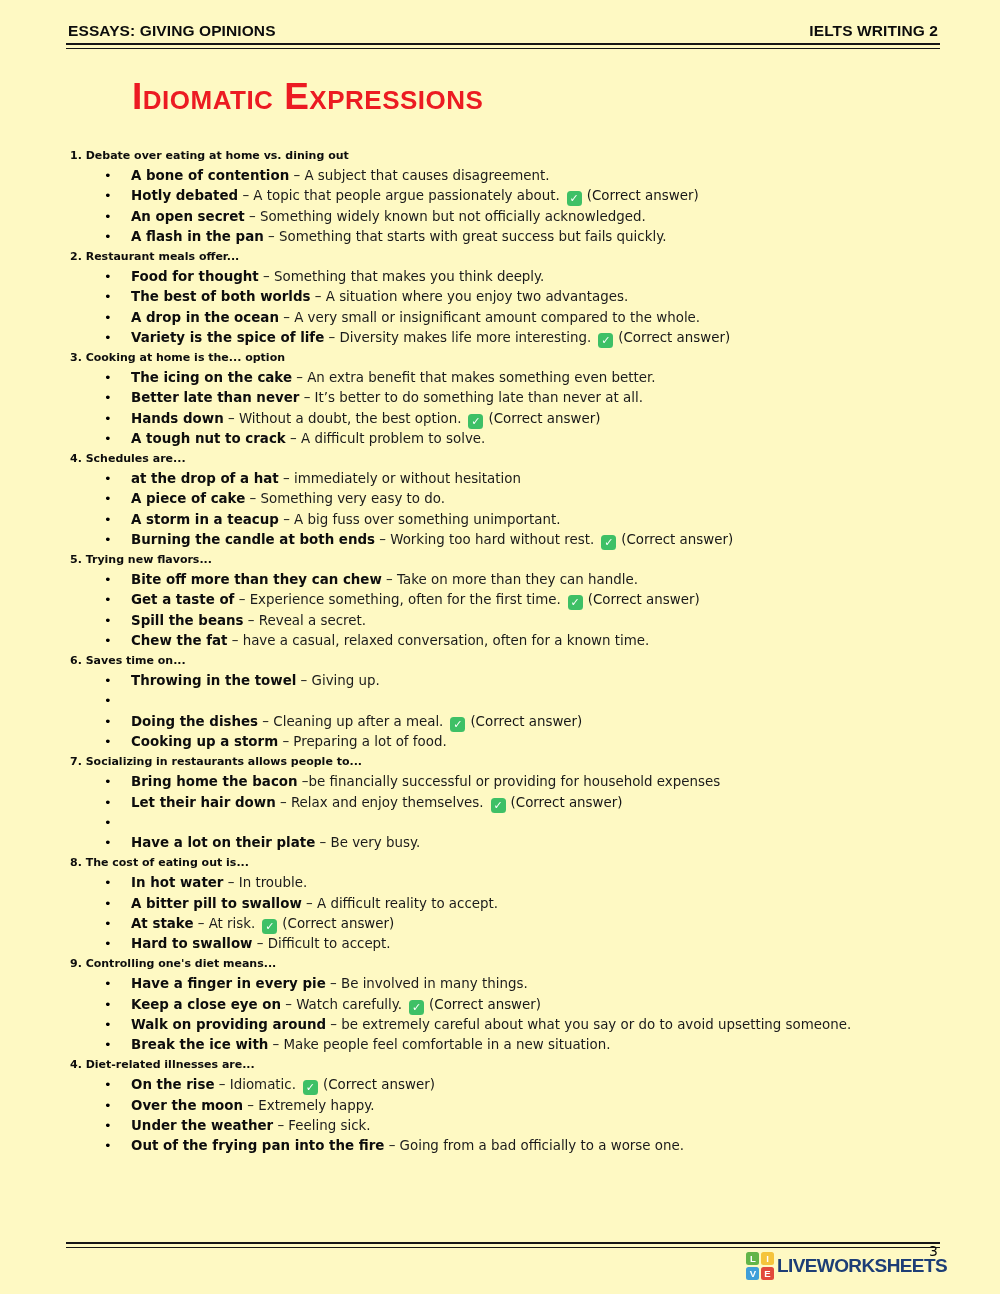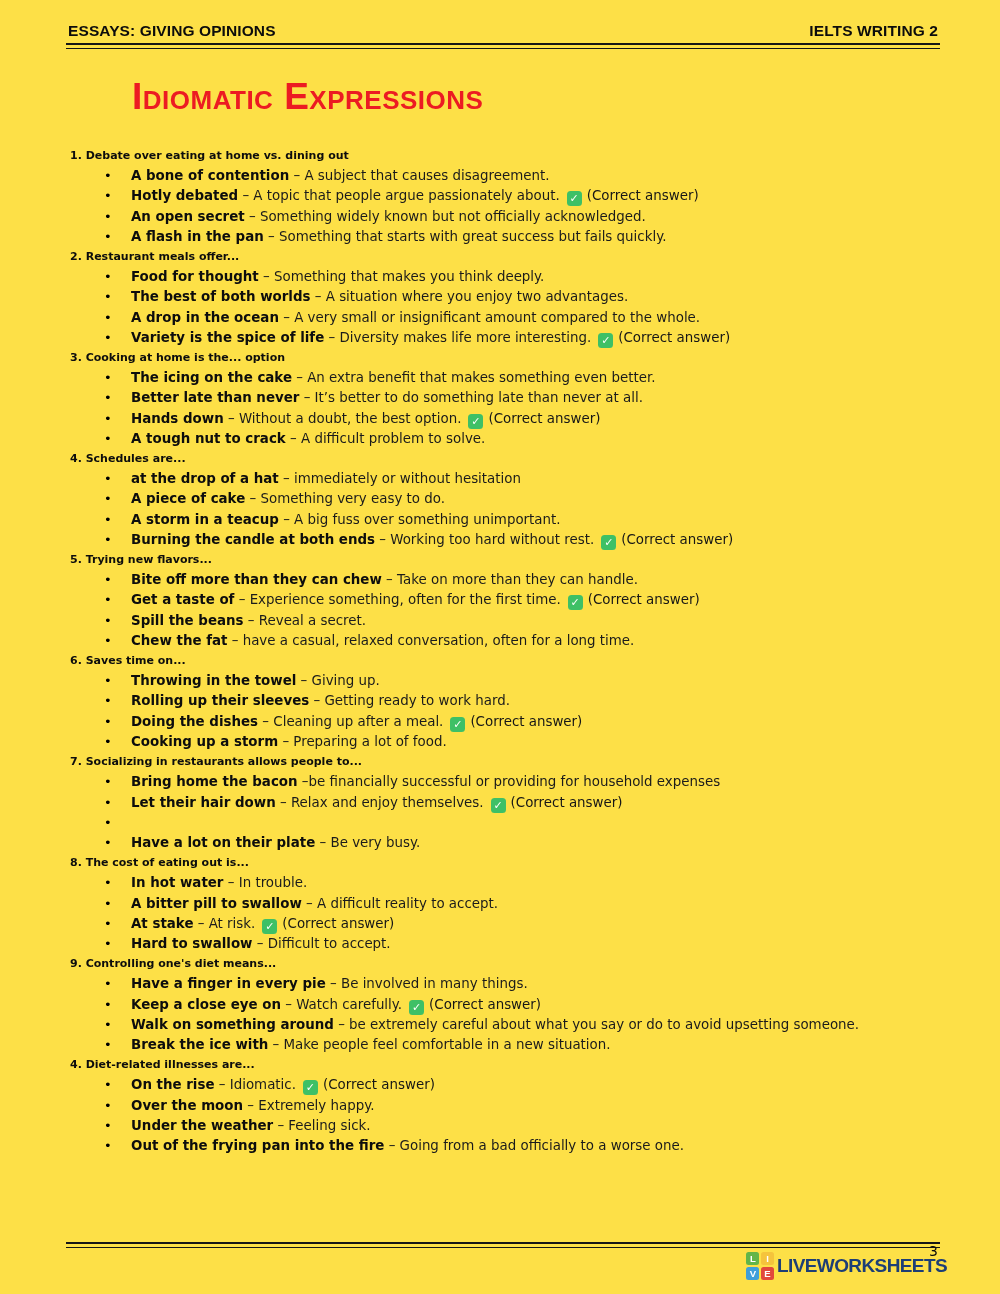--- a/index.html
+++ b/index.html
@@ -1,20 +1,20 @@
 <!DOCTYPE html>
 <html><head>
 <meta charset="utf-8">
 <style>
   * { margin:0; padding:0; box-sizing:border-box; }
   html,body { background:#ffffff; }
   .page {
     position:relative;
     width:1000px; height:1294px;
-    background:#fde047;
+    background:#fef9c3;
     overflow:hidden;
     font-family:"DejaVu Sans","Liberation Sans",sans-serif;
     color:#111111;
   }
   
   .header {
     position:absolute; top:22px; left:68px; right:62px;
     display:flex; justify-content:space-between;
     font-family:"Liberation Sans",sans-serif;
     font-weight:bold; font-size:15.5px; letter-spacing:0.1px; color:#0c0c0c;
@@ -230,36 +230,35 @@
     <span><span class="idiom">Get a taste of</span> <span class="definition">– Experience something, often for the first time.</span><span class="correct-marker"><span class="check-icon">✓</span><span class="correct-label">(Correct answer)</span></span></span>
   </div>
 
   <div class="bullet-item">
     <span class="bullet-dot">•</span>
     <span><span class="idiom">Spill the beans</span> <span class="definition">– Reveal a secret.</span></span>
   </div>
 
   <div class="bullet-item">
     <span class="bullet-dot">•</span>
-    <span><span class="idiom">Chew the fat</span> <span class="definition">– have a casual, relaxed conversation, often for a long time.</span></span>
+    <span><span class="idiom">Chew the fat</span> <span class="definition">– have a casual, relaxed conversation, often for a known time.</span></span>
   </div>
 </div>
   </div>
 
   <div class="section">
     <div class="section-heading">6. Saves time on...</div>
     <div>
   <div class="bullet-item">
     <span class="bullet-dot">•</span>
     <span><span class="idiom">Throwing in the towel</span> <span class="definition">– Giving up.</span></span>
   </div>
 
   <div class="bullet-item">
     <span class="bullet-dot">•</span>
-    <span><span class="idiom">Rolling up their sleeves</span> <span class="definition">– Getting ready to work hard.</span></span>
   </div>
 
   <div class="bullet-item">
     <span class="bullet-dot">•</span>
     <span><span class="idiom">Doing the dishes</span> <span class="definition">– Cleaning up after a meal.</span><span class="correct-marker"><span class="check-icon">✓</span><span class="correct-label">(Correct answer)</span></span></span>
   </div>
 
   <div class="bullet-item">
     <span class="bullet-dot">•</span>
     <span><span class="idiom">Cooking up a storm</span> <span class="definition">– Preparing a lot of food.</span></span>
@@ -324,21 +323,21 @@
     <span><span class="idiom">Have a finger in every pie</span> <span class="definition">– Be involved in many things.</span></span>
   </div>
 
   <div class="bullet-item">
     <span class="bullet-dot">•</span>
     <span><span class="idiom">Keep a close eye on</span> <span class="definition">– Watch carefully.</span><span class="correct-marker"><span class="check-icon">✓</span><span class="correct-label">(Correct answer)</span></span></span>
   </div>
 
   <div class="bullet-item">
     <span class="bullet-dot">•</span>
-    <span><span class="idiom">Walk on something around</span> <span class="definition">– be extremely careful about what you say or do to avoid upsetting someone.</span></span>
+    <span><span class="idiom">Walk on providing around</span> <span class="definition">– be extremely careful about what you say or do to avoid upsetting someone.</span></span>
   </div>
 
   <div class="bullet-item">
     <span class="bullet-dot">•</span>
     <span><span class="idiom">Break the ice with</span> <span class="definition">– Make people feel comfortable in a new situation.</span></span>
   </div>
 </div>
   </div>
 
   <div class="section">

